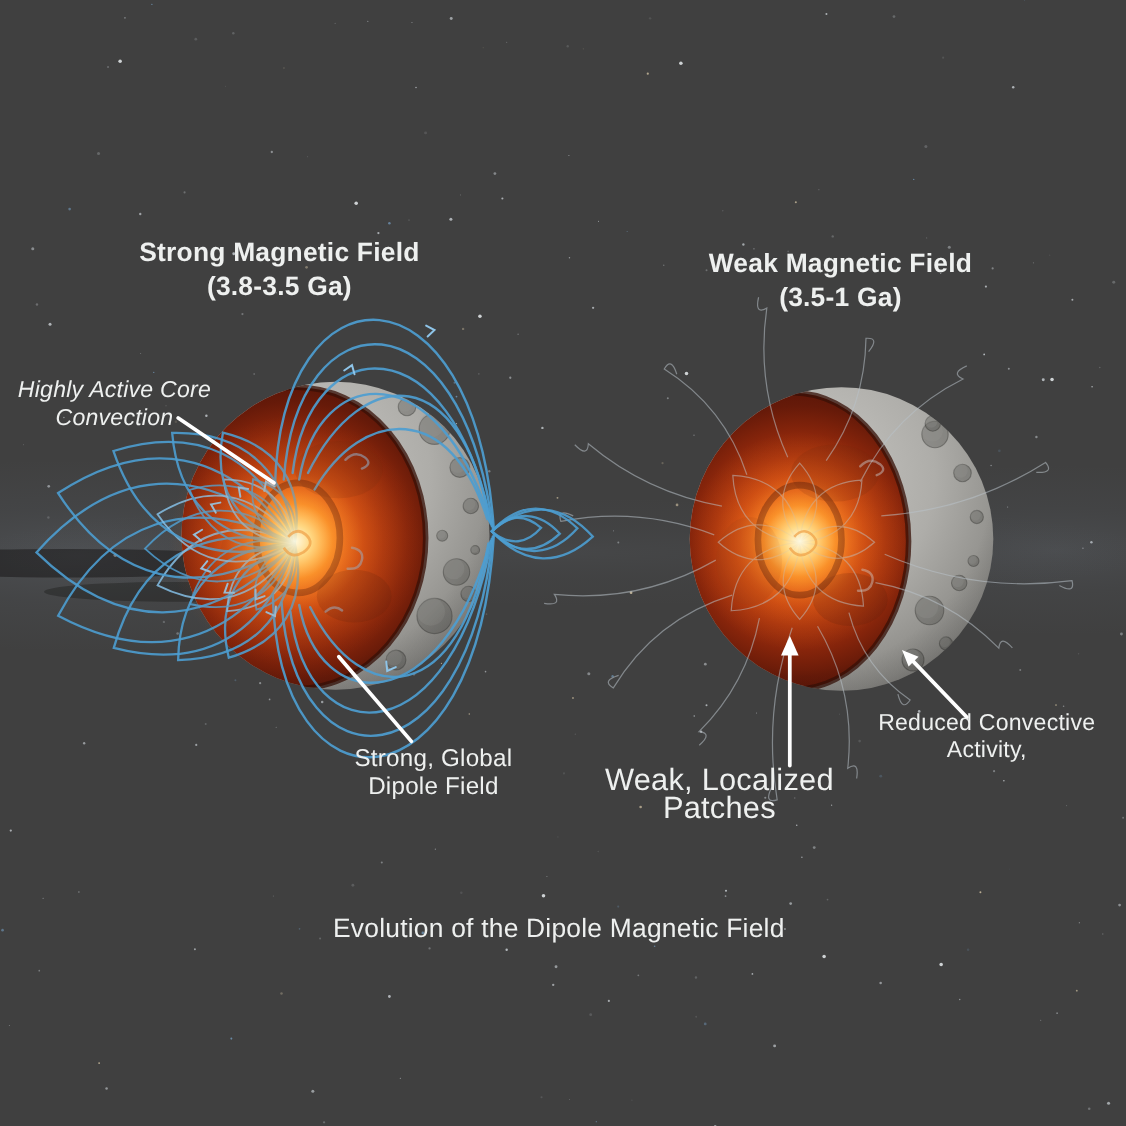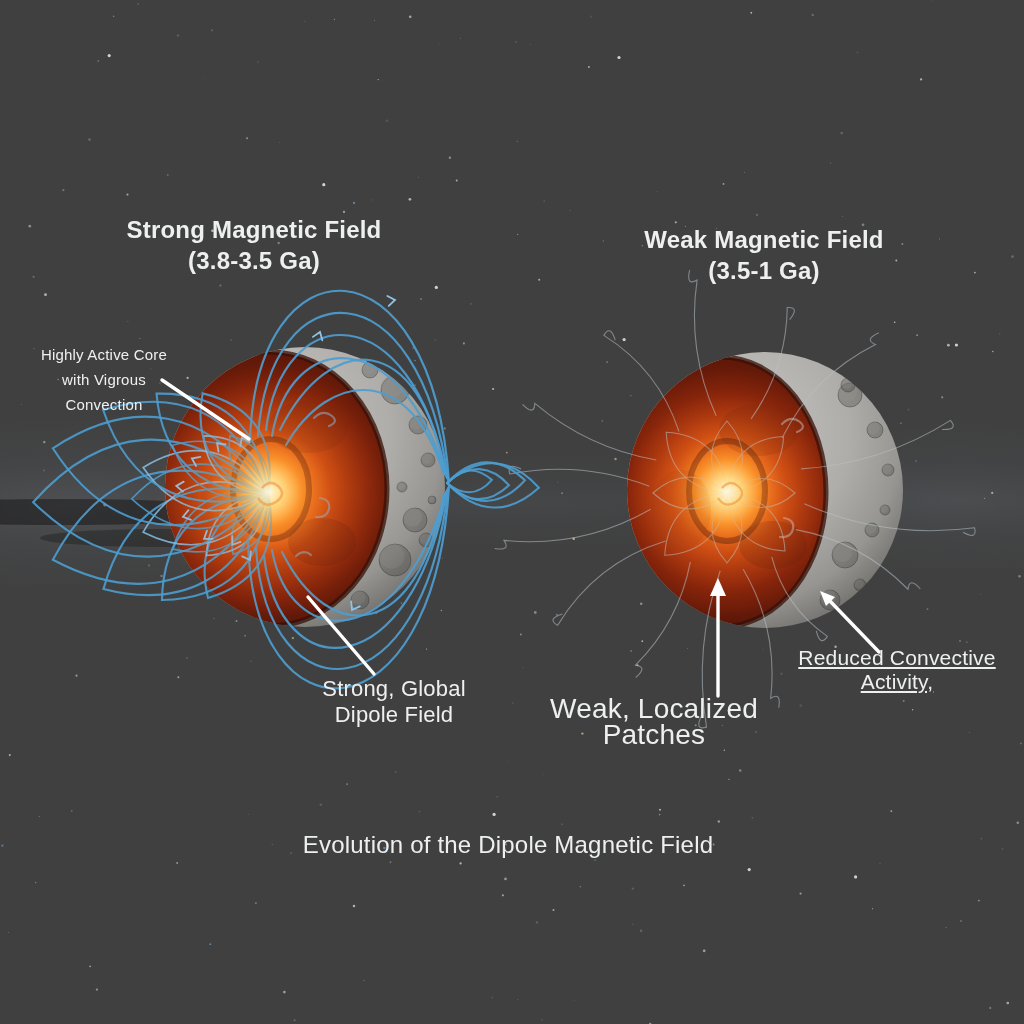--- a/index.html
+++ b/index.html
@@ -9,24 +9,24 @@
     font-family:"Liberation Sans", sans-serif;
   }
   #scene{position:absolute;left:0;top:0;z-index:1;}
   .lbl{
     position:absolute;z-index:2;color:#eef0ef;text-align:center;
     letter-spacing:.2px;
   }
   .panel-title{font-size:24px;font-weight:700;line-height:31px;}
   .title-left{left:104px;top:214px;width:300px;}
   .title-right{left:614px;top:224px;width:300px;}
-  .lbl-core{left:0;top:342px;width:208px;font-size:15px;line-height:25px;}
+  .lbl-core{left:0;top:342px;width:208px;font-size:21px;line-height:25px;font-style:italic;}
   .lbl-dipole{left:292px;top:676px;width:204px;font-size:22px;line-height:26px;}
   .lbl-patches{left:520px;top:696px;width:268px;font-size:28px;line-height:26px;}
-  .lbl-activity{left:790px;top:646px;width:214px;font-size:21px;line-height:24px;text-decoration:underline;}
+  .lbl-activity{left:790px;top:646px;width:214px;font-size:21px;line-height:24px;}
   .caption{left:258px;top:831px;width:500px;font-size:24px;font-weight:400;}
 </style>
 </head>
 <body>
 
 <div class="canvas">
 
   <svg id="scene" width="1024" height="1024" viewBox="0 0 1024 1024">
       <defs>
 <radialGradient id="grayG" cx="0.38" cy="0.30" r="0.95">
@@ -526,21 +526,20 @@
     <div>(3.8-3.5 Ga)</div>
   </div>
 
   <div class="lbl panel-title title-right">
     <div>Weak Magnetic Field</div>
     <div>(3.5-1 Ga)</div>
   </div>
 
   <div class="lbl lbl-core">
     <div>Highly Active Core</div>
-    <div>with Vigrous</div>
     <div>Convection</div>
   </div>
 
   <div class="lbl lbl-dipole">
     <div>Strong, Global</div>
     <div>Dipole Field</div>
   </div>
 
   <div class="lbl lbl-patches">Weak, Localized Patches</div>
 

